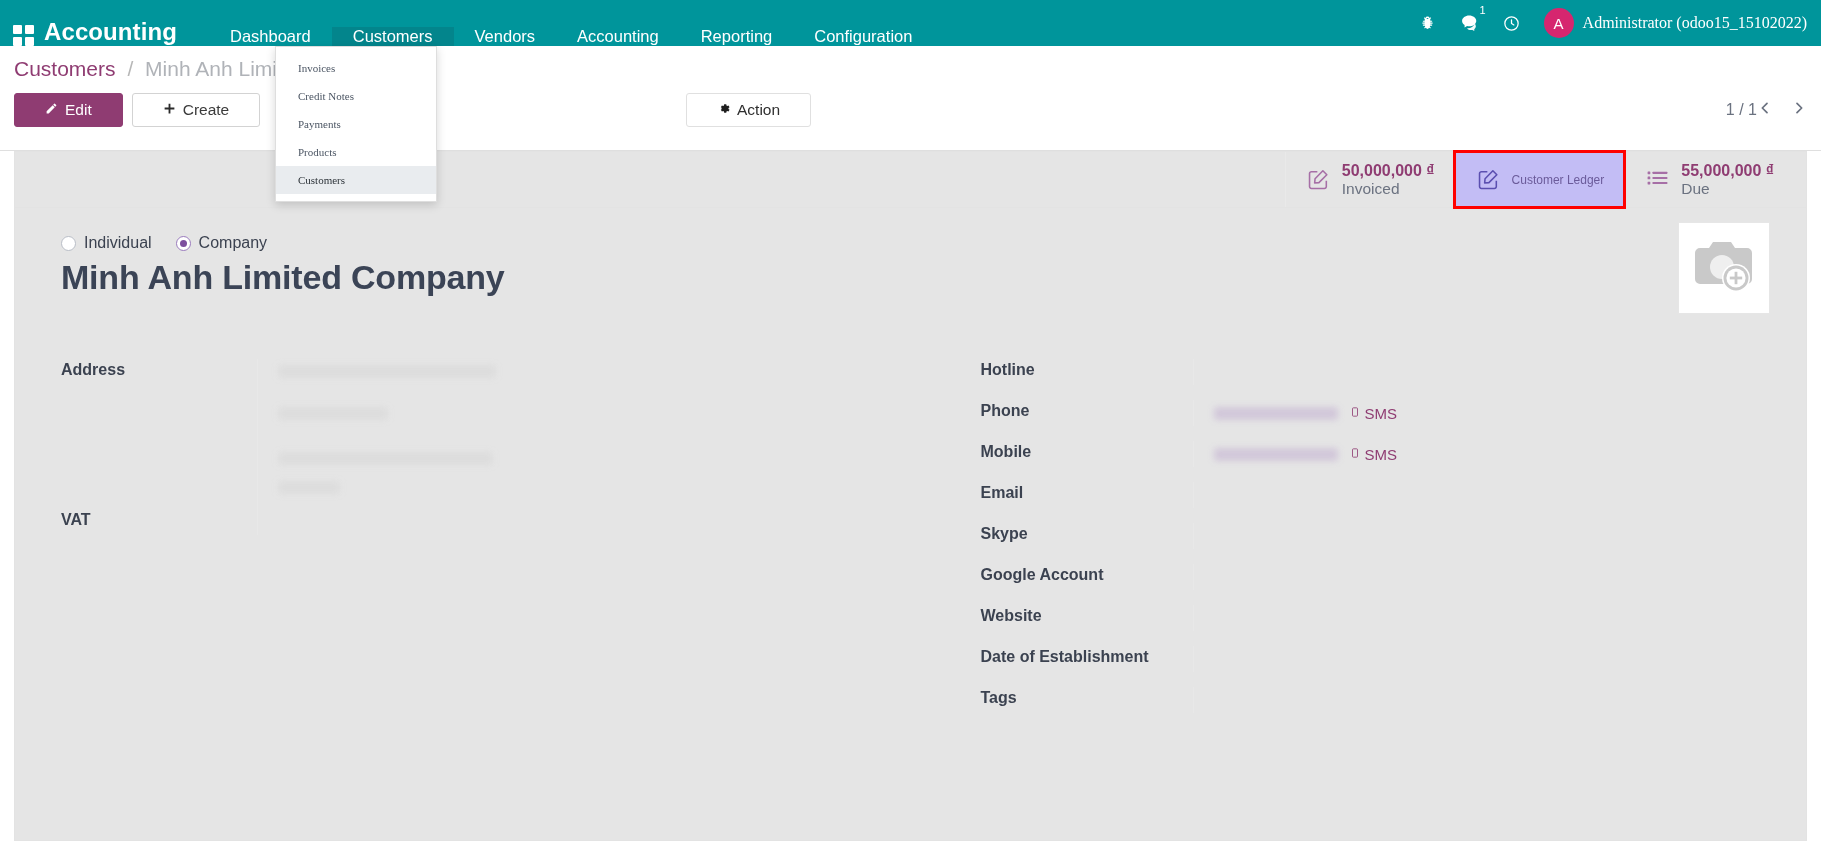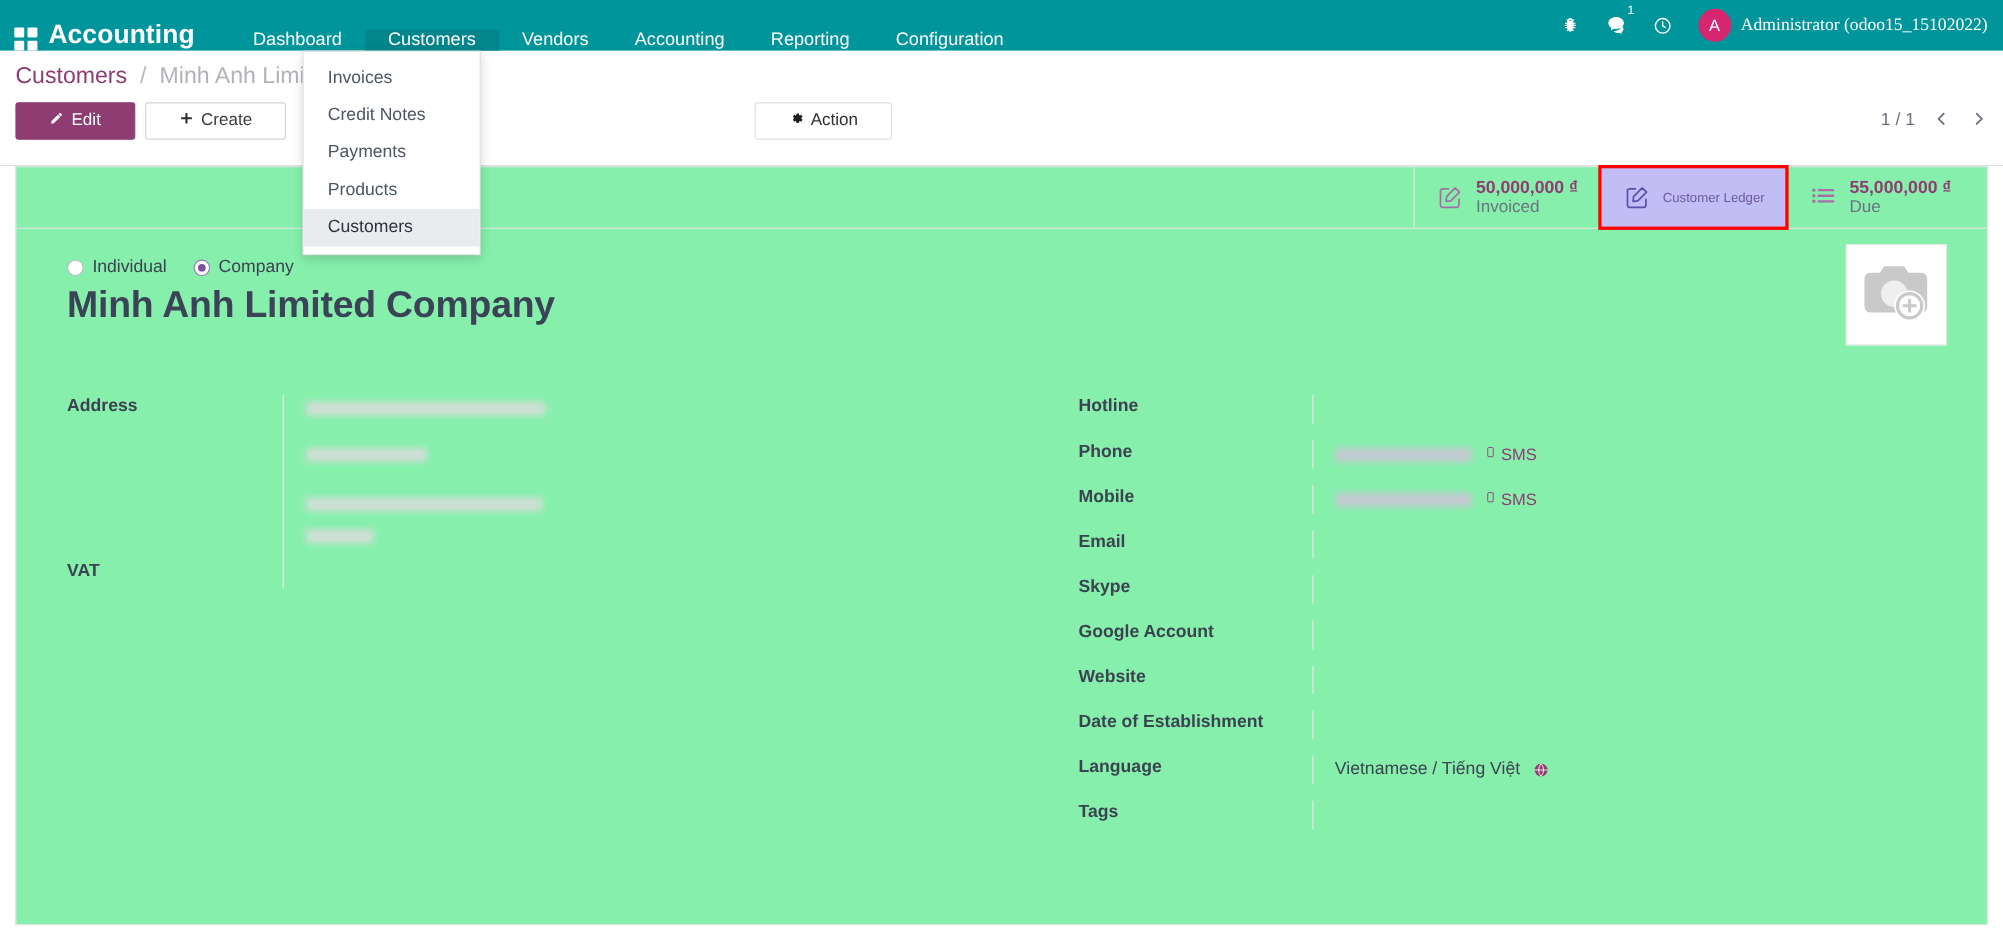--- a/index.html
+++ b/index.html
@@ -77,24 +77,25 @@
     top: 46px; left: 275px;
     width: 162px;
     background: #ffffff;
     border: 1px solid rgba(0,0,0,.13);
     box-shadow: 0 3px 9px rgba(0,0,0,.16);
     padding: 7px 0;
     z-index: 90;
   }
   .dropdown-item {
     padding: 8px 22px;
-    font-size: 16px;
+    font-size: 11px;
     color: #4b5563;
     white-space: nowrap;
     cursor: pointer;
+    font-family: Liberation Serif, serif;
   }
   .dropdown-item.hovered { background: #e9ecef; color: #2d3339; }
 
   
   .control-panel {
     background: #ffffff;
     border-bottom: 1px solid #dfdfdf;
     padding: 0 14px;
     position: relative;
     height: 105px;
@@ -118,31 +119,31 @@
     white-space: nowrap;
   }
   .btn-edit { background: #8f3c72; border: 1px solid #8f3c72; color: #ffffff; }
   .btn-create { background: #ffffff; border: 1px solid #d3d3d3; color: #3b3b3b; margin-left: 9px; align-items: center; }
   .btn-action {
     background: #ffffff; border: 1px solid #e0e0e0; color: #2f2f2f;
     position: absolute; left: 672px;
   }
   .pager {
     margin-left: auto;
-    display: flex; align-items: center; gap: 16px;
+    display: flex; align-items: center; 
     color: #6b7280; font-size: 16px;
   }
   .pager-nav { display: flex; gap: 18px; }
   .chev { cursor: pointer; color: #6b7280; }
 
   
   .sheet-wrap { padding: 0 14px; background: #ffffff; }
   .sheet {
     border: 1px solid #e3e3e3;
-    background: #86efac;
+    background: #e5e5e5;
     min-height: 690px;
     position: relative;
   }
 
   
   .statbar {
     display: flex; justify-content: flex-end;
     border-bottom: 1px solid #e3e3e3;
     height: 56px;
     padding-right: 12px;
@@ -475,32 +476,20 @@
           </div>
           <div class="frow">
             <div class="flabel">Website</div>
             <div class="fval"></div>
           </div>
           <div class="frow">
             <div class="flabel">Date of Establishment</div>
             <div class="fval"></div>
           </div>
           <div class="frow">
-            <div class="flabel">Language</div>
-            <div class="fval">
-              <span class="lang-val">Vietnamese / Tiếng Việt</span>
-              <span class="globe">
-                <svg width="14" height="14" viewBox="0 0 24 24" fill="#8f3c72">
-                  <circle cx="12" cy="12" r="10"></circle>
-                  <path d="M2 12h20M12 2a15 15 0 0 1 0 20A15 15 0 0 1 12 2z" fill="none" stroke="#ffffff" stroke-width="1.4"></path>
-                </svg>
-              </span>
-            </div>
-          </div>
-          <div class="frow">
             <div class="flabel">Tags</div>
             <div class="fval"></div>
           </div>
         </div>
 
       </div>
     </div>
   </div>
 </div>
 

